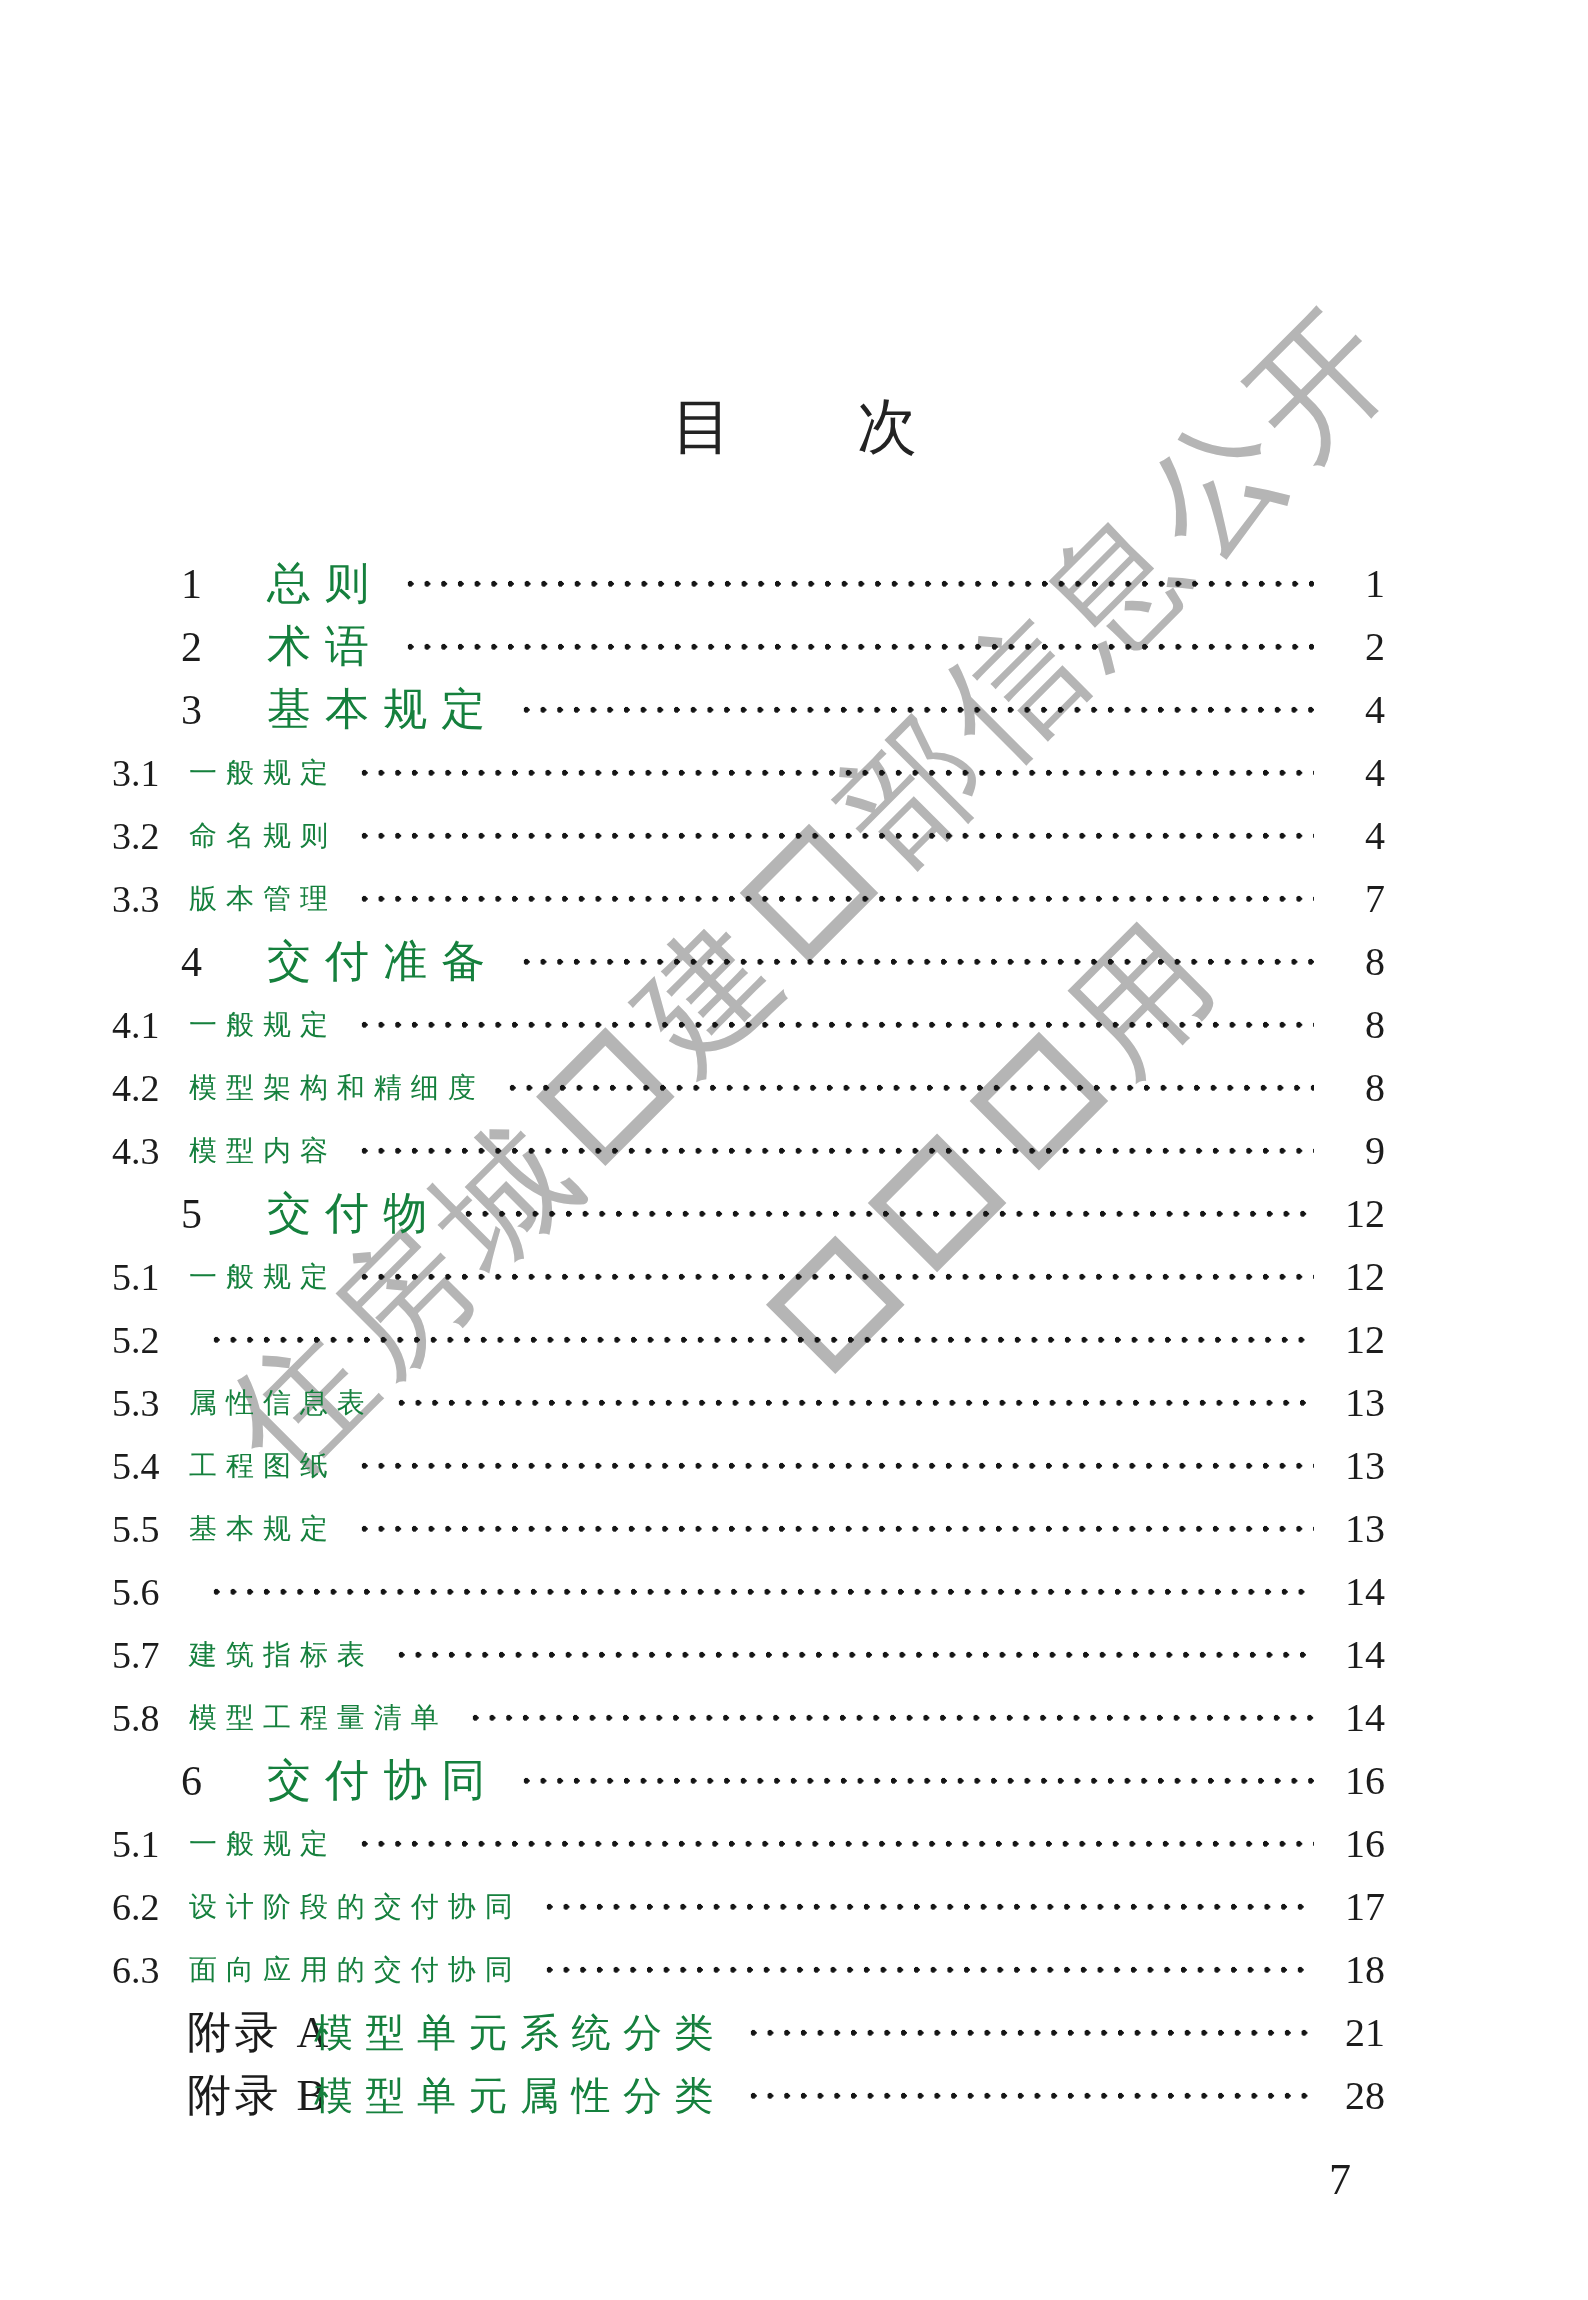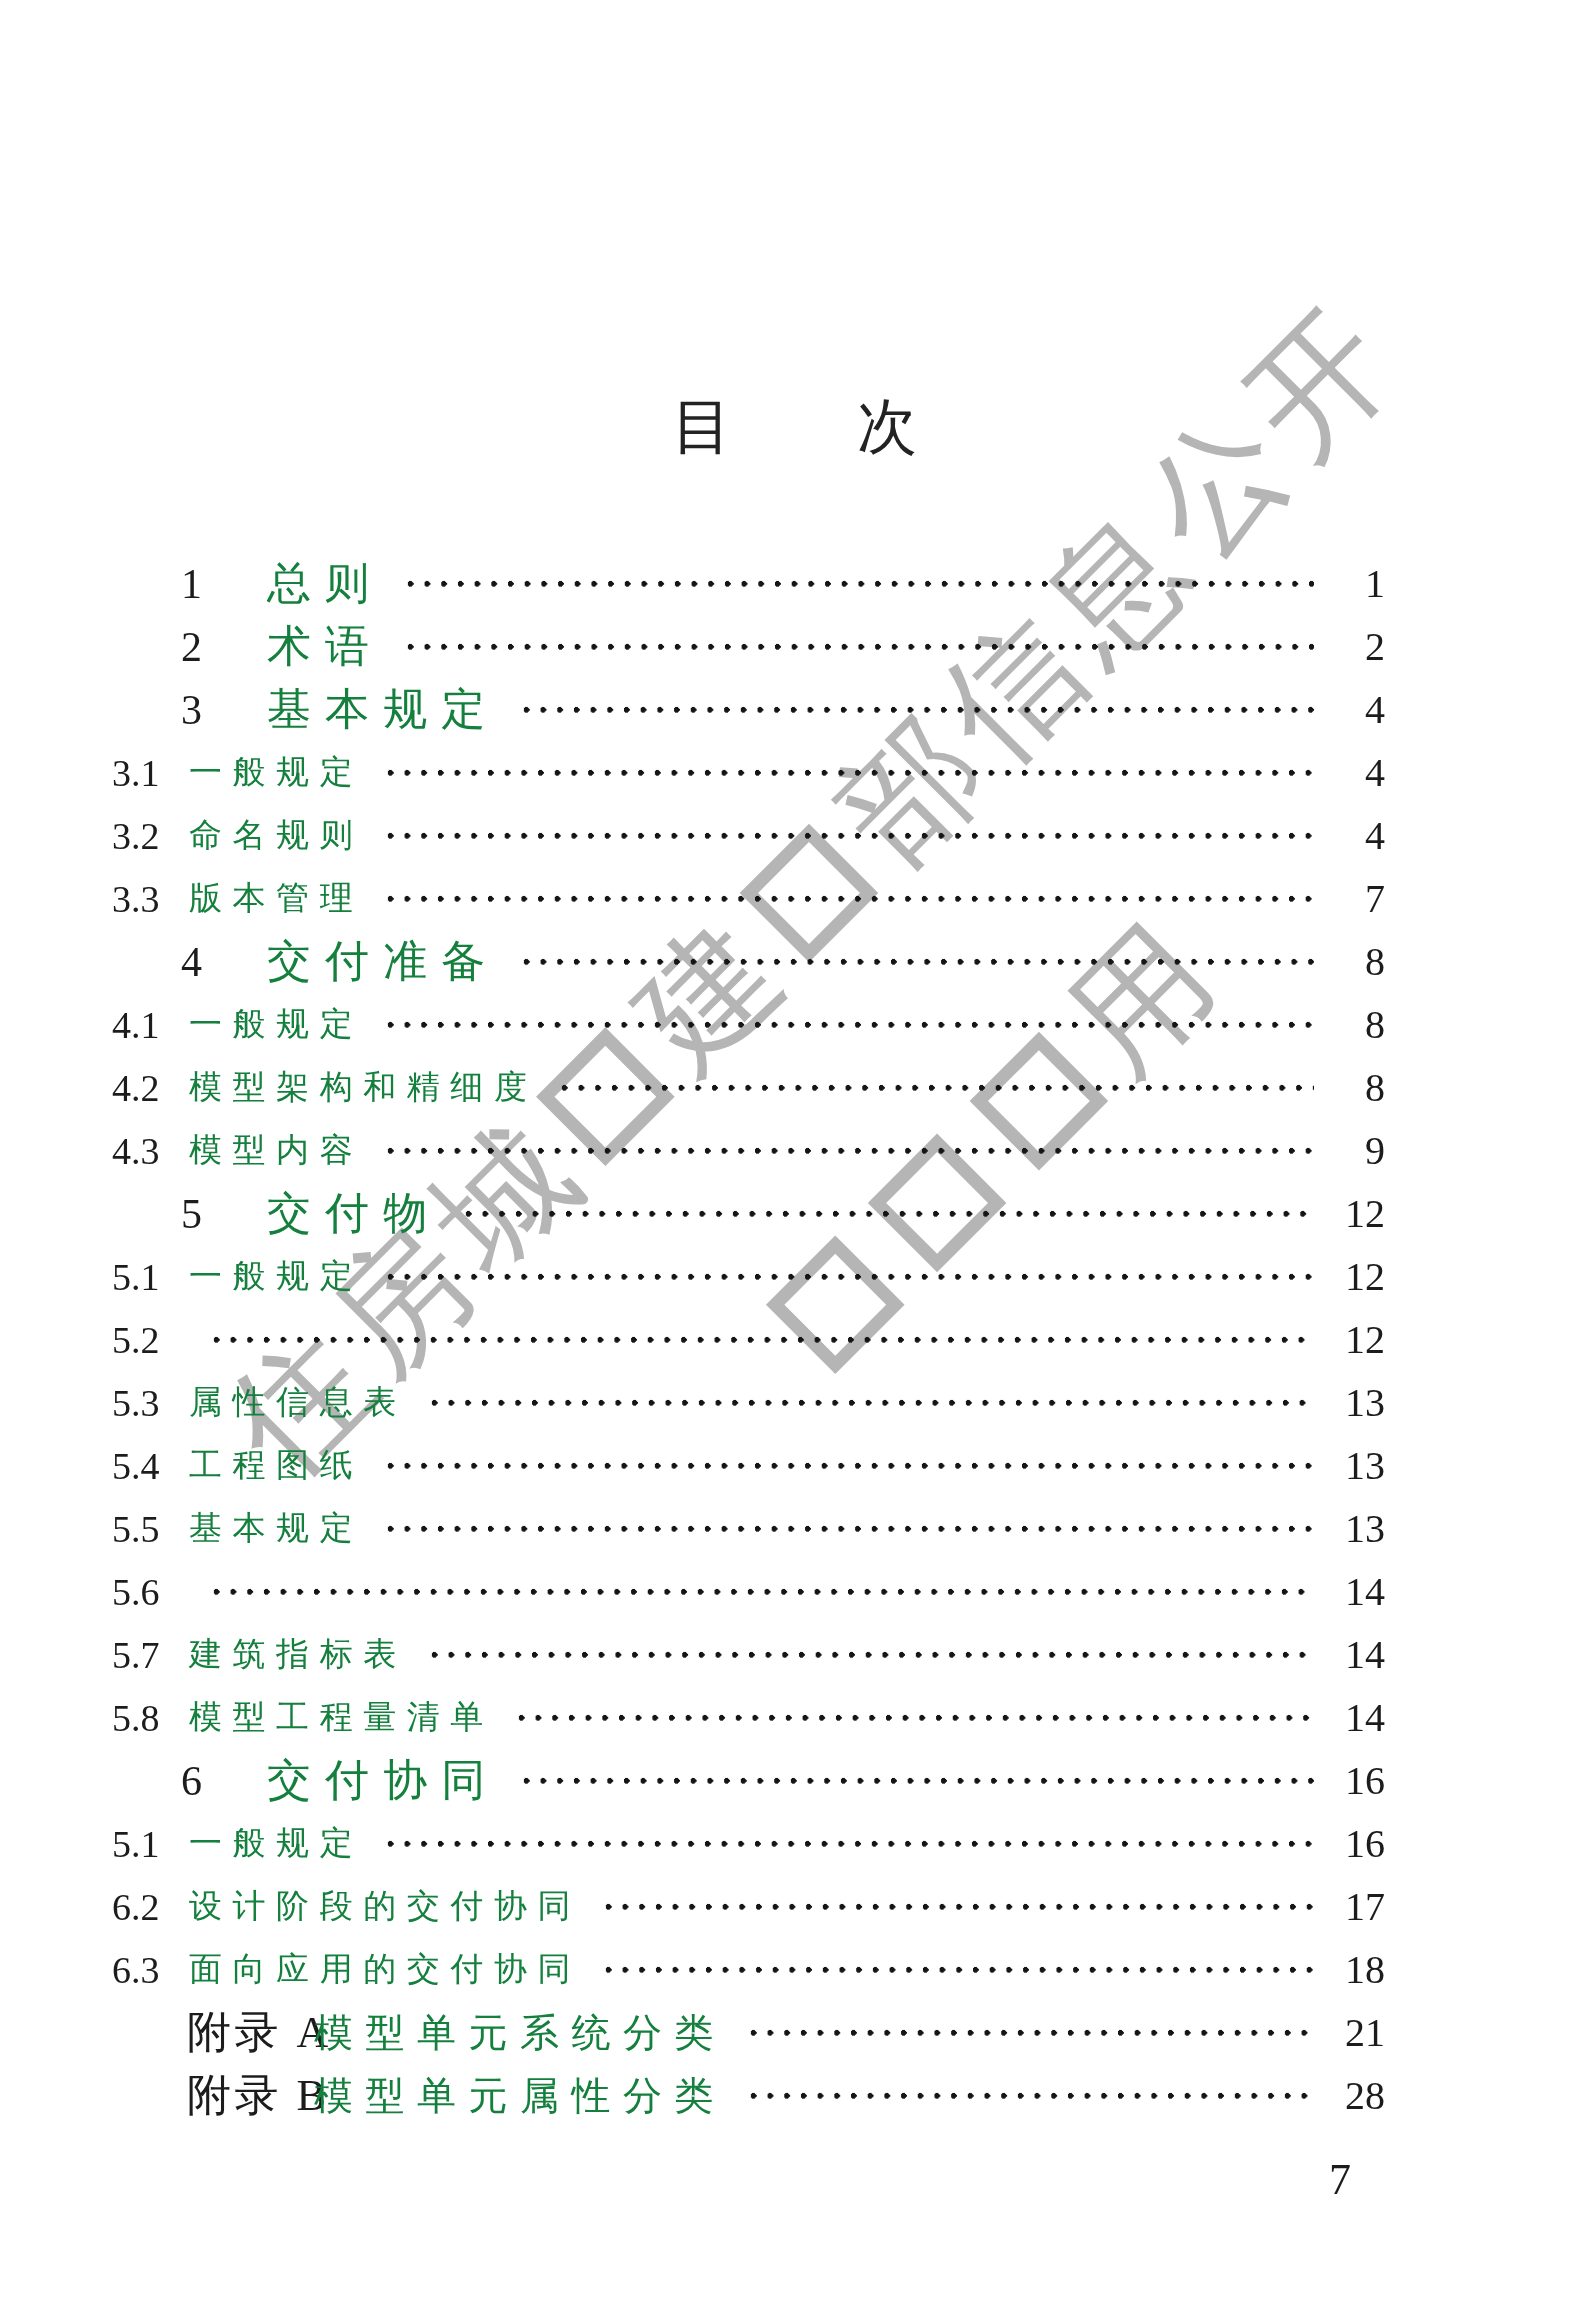--- a/index.html
+++ b/index.html
@@ -32,21 +32,21 @@
   .toc{position:absolute;top:552px;left:0;width:1589px;z-index:1;}
   .toc-row{
     display:flex;align-items:center;height:63px;
     padding-right:204px;box-sizing:border-box;white-space:nowrap;
   }
   .toc-row .num{flex:0 0 auto;font-size:40px;}
   .toc-row .title{flex:0 0 auto;letter-spacing:0.32em;color:#15803d;}
   .level1  .num{margin-left:181px;width:86px;font-size:42px;}
   .level1  .title{font-size:44px;}
   .level2  .num{margin-left:112px;width:77px;font-size:38px;}
-  .level2  .title{font-size:33px;}
+  .level2  .title{font-size:28px;}
   .appendix .num{margin-left:187px;width:127px;font-size:44px;letter-spacing:0.08em;}
   .appendix .title{font-size:39px;}
   .leader{
     flex:1 1 auto;height:9.6px;margin:0 15.4px 0 19px;align-self:center;
     background-image:radial-gradient(circle 3px at 8.4px 4.8px,#151515 98%,transparent 100%);
     background-size:16.7px 9.6px;background-repeat:repeat-x;background-position:left center;
   }
   .pagenum{flex:0 0 56px;text-align:right;font-size:40px;color:#1c1c1c;}
   
   .footer-num{position:absolute;left:1329px;top:2154px;font-size:44px;z-index:1;}

